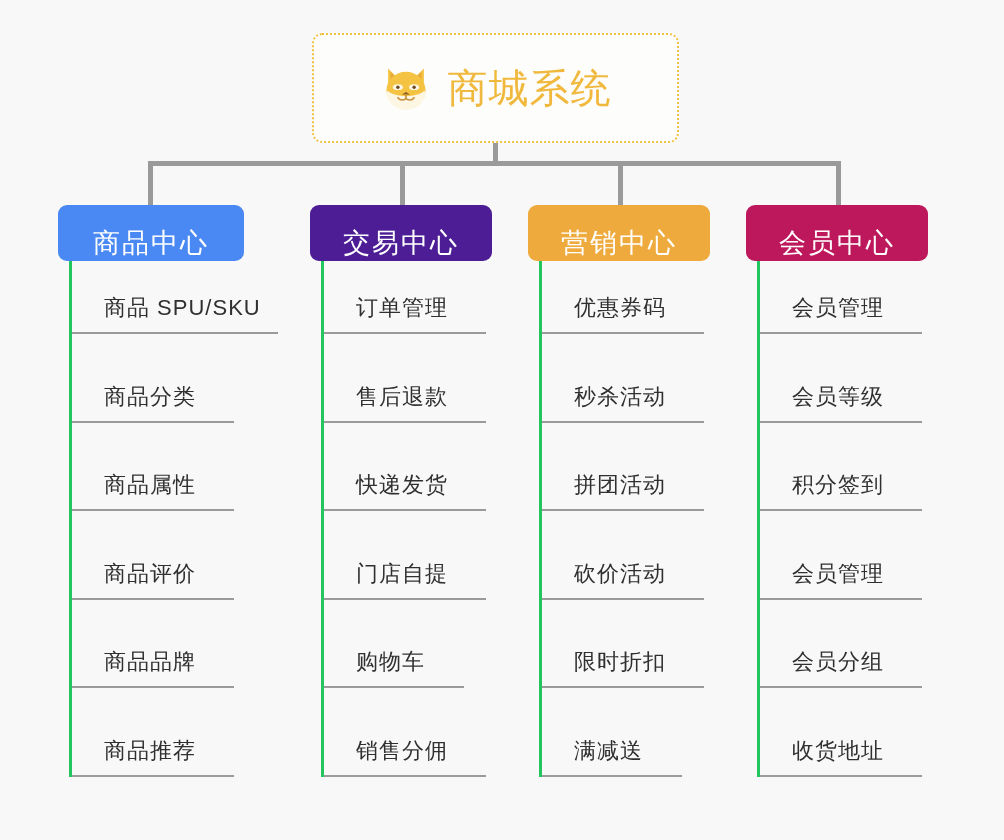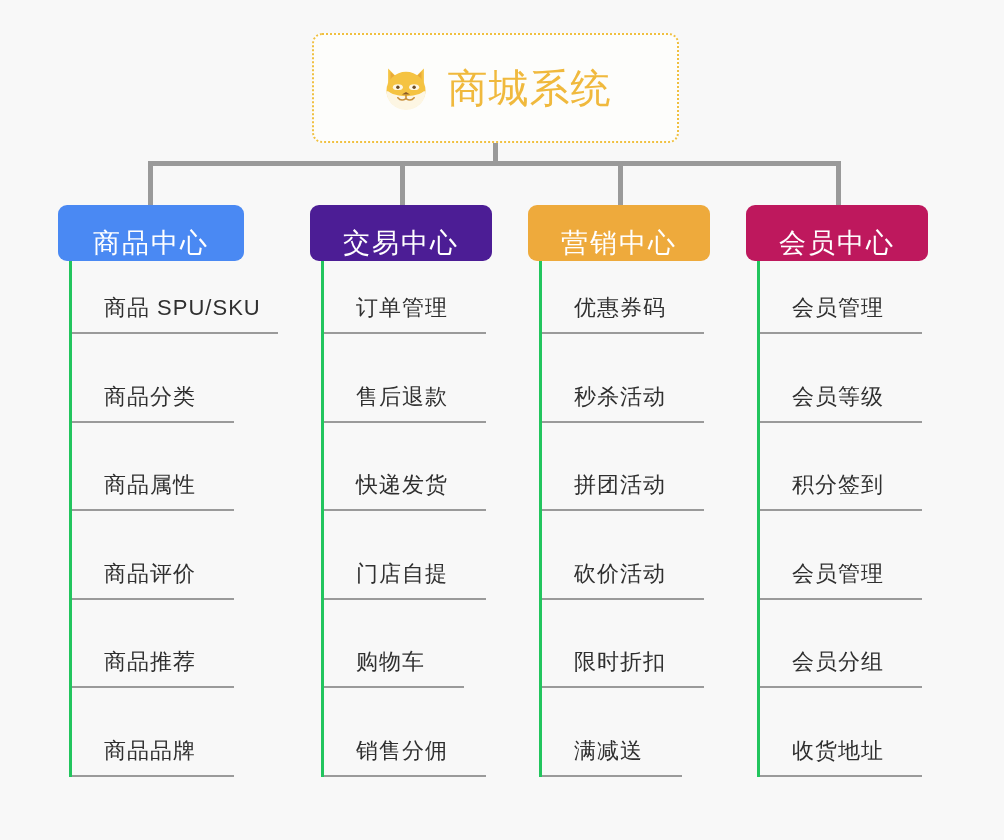--- a/index.html
+++ b/index.html
@@ -168,24 +168,24 @@
       <div class="leaf-item w-med">
         <span class="leaf-label">商品分类</span>
       </div>
       <div class="leaf-item w-med">
         <span class="leaf-label">商品属性</span>
       </div>
       <div class="leaf-item w-med">
         <span class="leaf-label">商品评价</span>
       </div>
       <div class="leaf-item w-med">
+        <span class="leaf-label">商品品牌</span>
+      </div>
+      <div class="leaf-item w-med">
         <span class="leaf-label">商品推荐</span>
-      </div>
-      <div class="leaf-item w-med">
-        <span class="leaf-label">商品品牌</span>
       </div>
     </div>
   </div>
 
   <div class="column" style="left:310px;">
     <div class="cat-box" style="background:#4c1d95; width:182px;">
       <span>交易中心</span>
     </div>
     <div class="leaf-list">
       <div class="leaf-item w-med">

